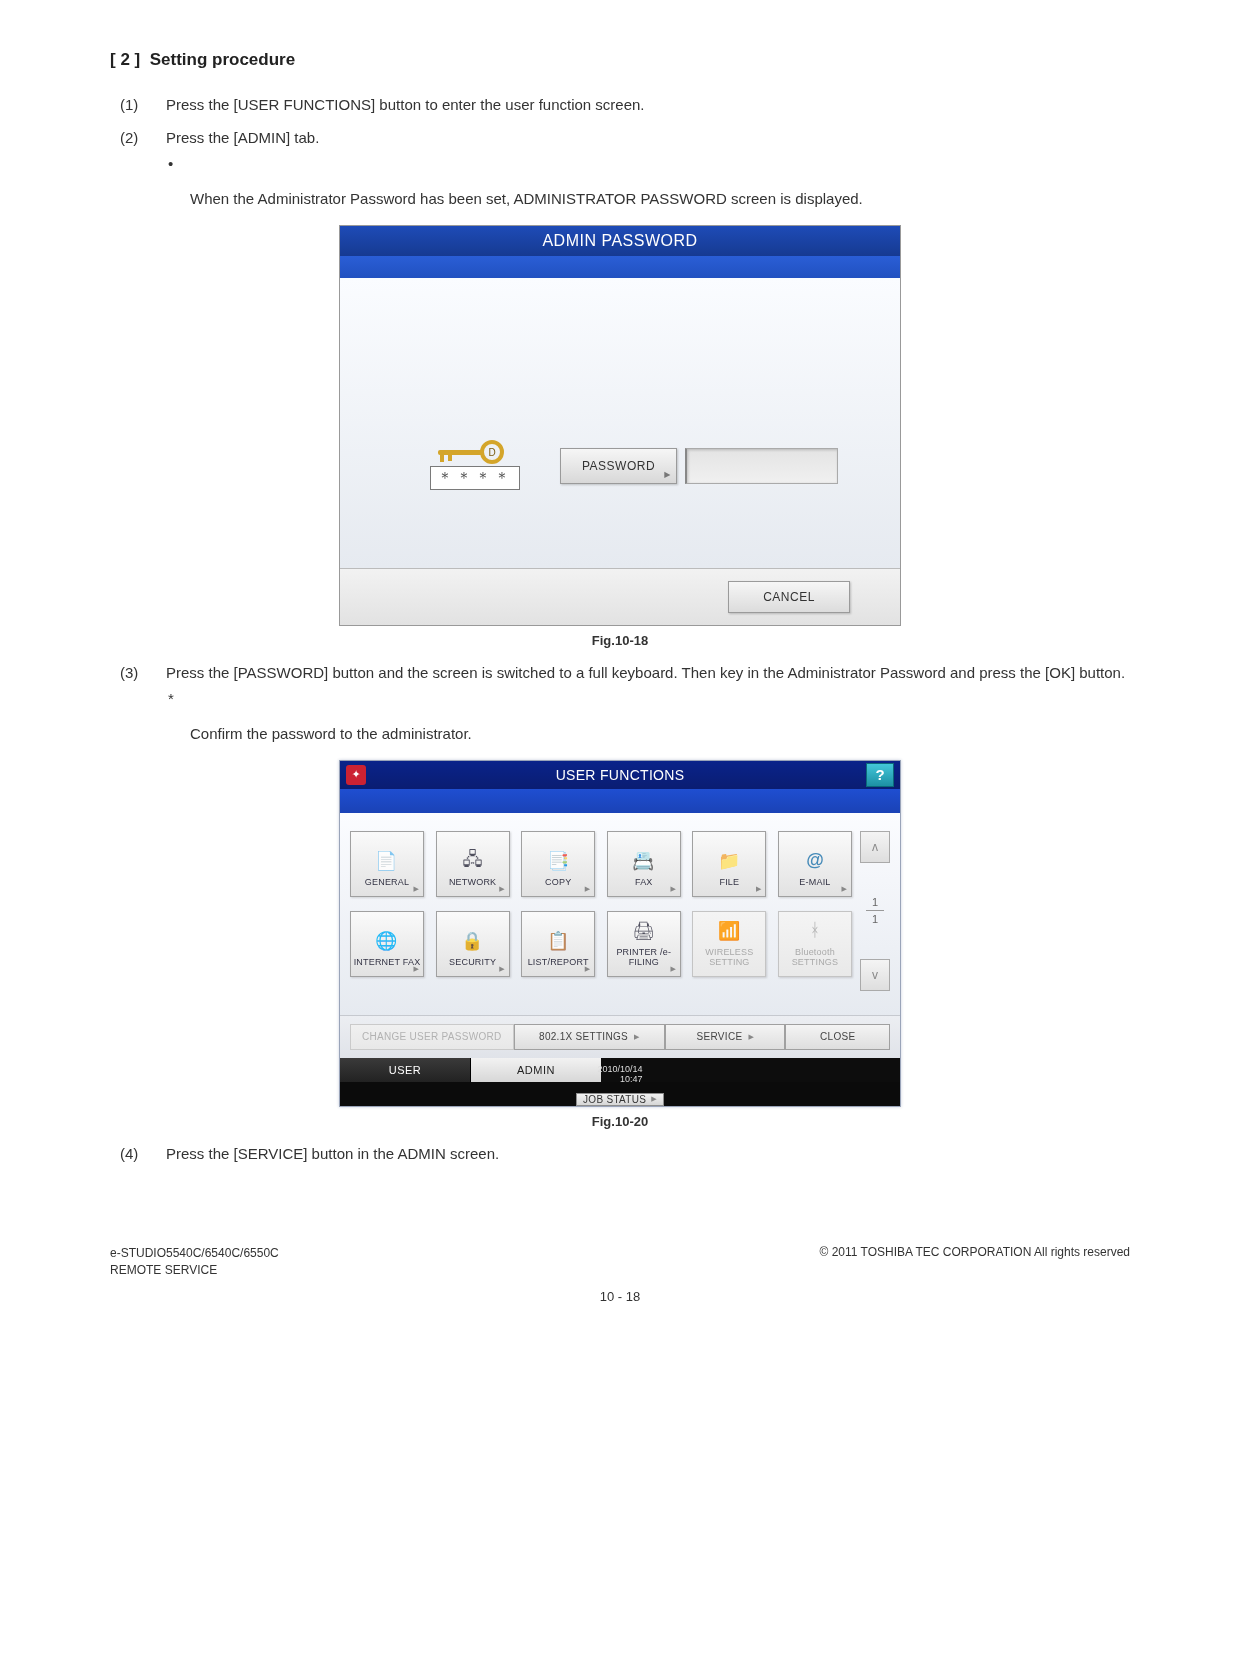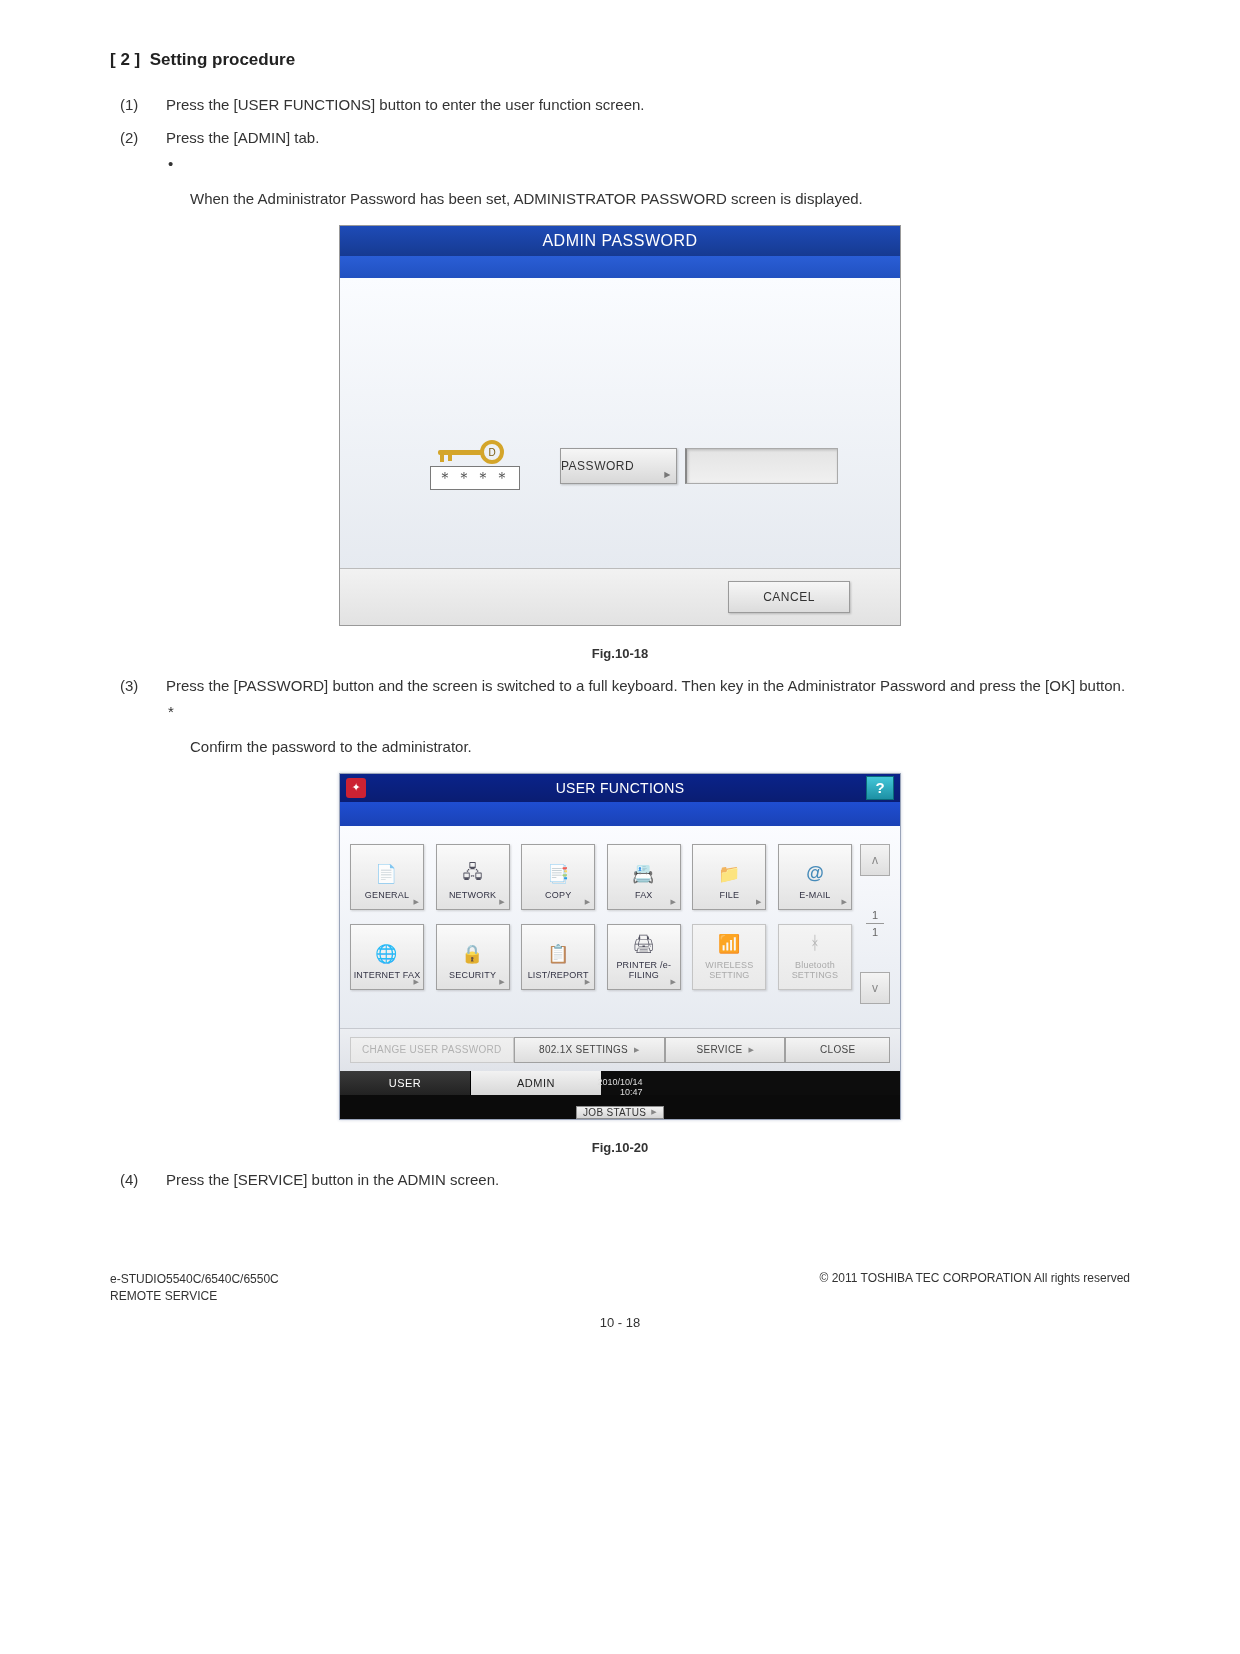--- a/index.html
+++ b/index.html
@@ -13,21 +13,21 @@
     background: #fff;
   }
   .section-title { font-weight: bold; font-size: 17px; margin-bottom: 24px; color: #222; }
   .step { display: flex; margin-bottom: 10px; line-height: 1.5; }
   .step-num { width: 46px; flex-shrink: 0; padding-left: 10px; }
   .step-body { flex: 1; }
   .sub { display: flex; margin-top: 4px; }
   .sub-bullet { width: 22px; flex-shrink: 0; text-align: left; padding-left: 2px; }
   .sub-text { flex: 1; margin-top: 35px; }
   .fig-wrap { text-align: center; margin: 14px 0 8px 0; }
-  .fig-caption { text-align: center; font-size: 13px; font-weight: bold; color: #333; margin-top: 20px; }
+  .fig-caption { text-align: center; font-size: 13px; font-weight: bold; color: #333; margin-top: 7px; }
 
   
   .screen1 {
     margin: 0 auto;
     width: 560px;
     border: 1px solid #999;
     background: #fcfcfc;
   }
   .s1-titlebar {
     background: linear-gradient(#1e4bb7, #163a91);
@@ -54,21 +54,21 @@
     border: 1px solid #7a7a7a; background: #fff;
     font-family: "Courier New", monospace; font-size: 16px; letter-spacing: 3px;
     padding: 1px 6px 0 6px; color: #555;
   }
   .pw-btn {
     position: absolute; left: 220px; top: 170px;
     width: 115px; height: 34px;
     background: linear-gradient(#f6f6f6, #d8d8d8);
     border: 1px solid #9a9a9a;
     box-shadow: 1px 1px 2px rgba(0,0,0,0.2);
-    display: flex; align-items: center; 
+    display: flex; align-items: center; justify-content: center;
     font-size: 12px; letter-spacing: 0.5px; color: #333;
     position: absolute;
   }
   .pw-btn .tri { position: absolute; right: 5px; bottom: 4px; font-size: 8px; color: #777; }
   .pw-input {
     position: absolute; left: 345px; top: 170px;
     width: 150px; height: 34px;
     background: linear-gradient(#e4e4e4, #f0f0f0);
     border: 1px solid #aaa;
     border-left: 2px solid #888;

